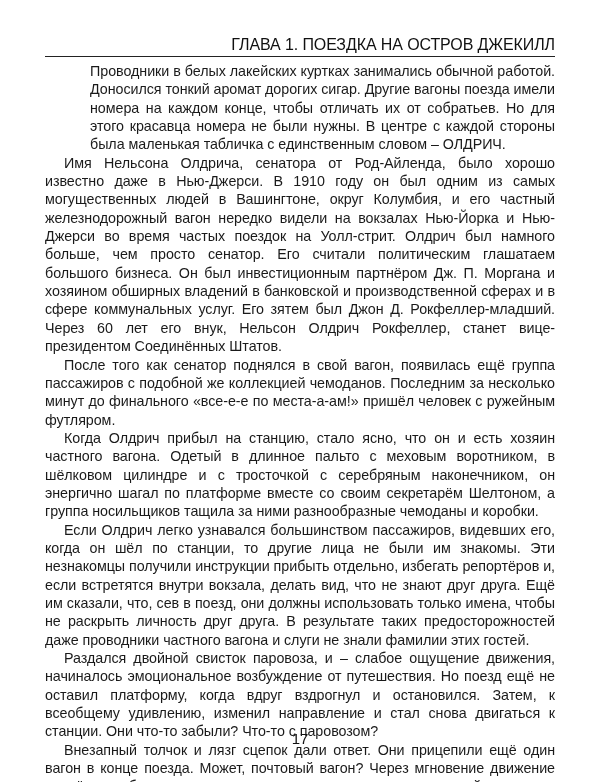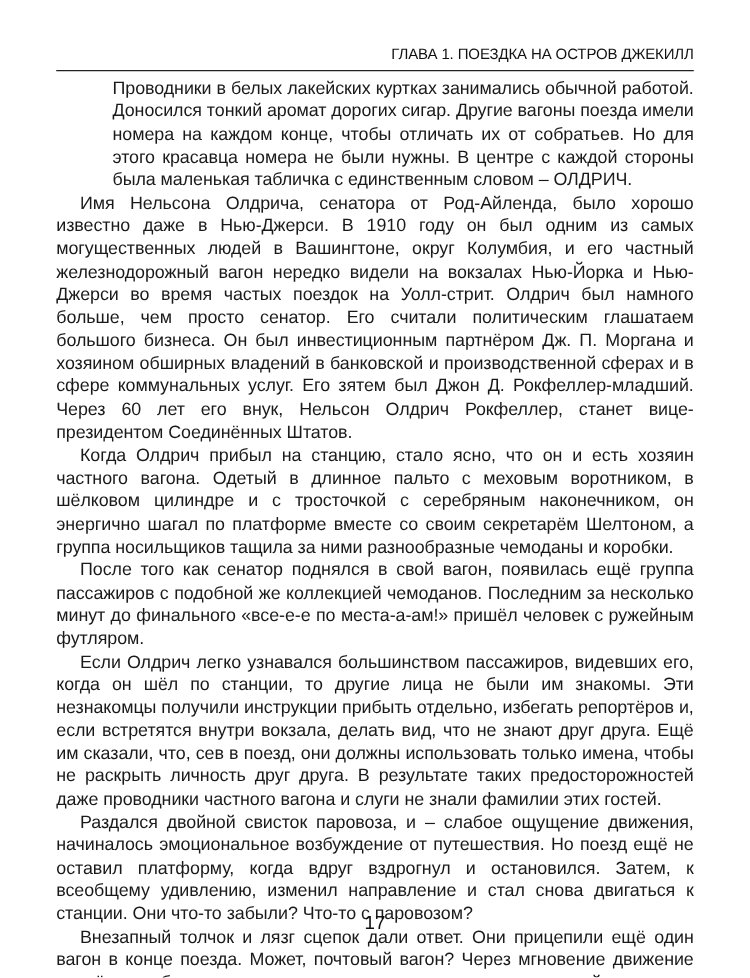--- a/index.html
+++ b/index.html
@@ -19,21 +19,21 @@
       position: absolute;
       left: 45px;
       top: 0;
       width: 510px;
       height: 782px;
     }
     .running-head {
       position: absolute;
       top: 36px;
       right: 0;
-      font-size: 12px;
+      font-size: 16px;
       letter-spacing: -0.1px;
       white-space: nowrap;
       color: #111;
     }
     .head-rule {
       position: absolute;
       top: 56px;
       left: 0;
       width: 510px;
       height: 0;
@@ -71,22 +71,22 @@
 </head>
 <body>
 
 <div class="page">
   <div class="running-head">ГЛАВА 1. ПОЕЗДКА НА ОСТРОВ ДЖЕКИЛЛ</div>
   <div class="head-rule"></div>
 
   <div class="body-text">
     <p class="first">Проводники в белых лакейских куртках занимались обычной работой. Доносился тонкий аромат дорогих сигар. Другие вагоны поезда имели номера на каждом конце, чтобы отличать их от собратьев. Но для этого красавца номера не были нужны. В центре с каждой стороны была маленькая табличка с единственным словом – ОЛДРИЧ.</p>
     <p>Имя Нельсона Олдрича, сенатора от Род-Айленда, было хорошо известно даже в Нью-Джерси. В 1910 году он был одним из самых могущественных людей в Вашингтоне, округ Колумбия, и его частный железнодорожный вагон нередко видели на вокзалах Нью-Йорка и Нью-Джерси во время частых поездок на Уолл-стрит. Олдрич был намного больше, чем просто сенатор. Его считали политическим глашатаем большого бизнеса. Он был инвестиционным партнёром Дж. П. Моргана и хозяином обширных владений в банковской и производственной сферах и в сфере коммунальных услуг. Его зятем был Джон Д. Рокфеллер-младший. Через 60 лет его внук, Нельсон Олдрич Рокфеллер, станет вице-президентом Соединённых Штатов.</p>
+    <p>После того как сенатор поднялся в свой вагон, появилась ещё группа пассажиров с подобной же коллекцией чемоданов. Последним за несколько минут до финального «все-е-е по места-а-ам!» пришёл человек с ружейным футляром.</p>
     <p>Когда Олдрич прибыл на станцию, стало ясно, что он и есть хозяин частного вагона. Одетый в длинное пальто с меховым воротником, в шёлковом цилиндре и с тросточкой с серебряным наконечником, он энергично шагал по платформе вместе со своим секретарём Шелтоном, а группа носильщиков тащила за ними разнообразные чемоданы и коробки.</p>
-    <p>После того как сенатор поднялся в свой вагон, появилась ещё группа пассажиров с подобной же коллекцией чемоданов. Последним за несколько минут до финального «все-е-е по места-а-ам!» пришёл человек с ружейным футляром.</p>
     <p>Если Олдрич легко узнавался большинством пассажиров, видевших его, когда он шёл по станции, то другие лица не были им знакомы. Эти незнакомцы получили инструкции прибыть отдельно, избегать репортёров и, если встретятся внутри вокзала, делать вид, что не знают друг друга. Ещё им сказали, что, сев в поезд, они должны использовать только имена, чтобы не раскрыть личность друг друга. В результате таких предосторожностей даже проводники частного вагона и слуги не знали фамилии этих гостей.</p>
     <p>Раздался двойной свисток паровоза, и – слабое ощущение движения, начиналось эмоциональное возбуждение от путешествия. Но поезд ещё не оставил платформу, когда вдруг вздрогнул и остановился. Затем, к всеобщему удивлению, изменил направление и стал снова двигаться к станции. Они что-то забыли? Что-то с паровозом?</p>
     <p>Внезапный толчок и лязг сцепок дали ответ. Они прицепили ещё один вагон в конце поезда. Может, почтовый вагон? Через мгновение движение вперёд возобновилось, и все мысли вернулись к предстоящей поездке и минимальному комфорту вагонов.</p>
 
   </div>
 
   <div class="page-number">17</div>
 </div>
 
 </body></html>

